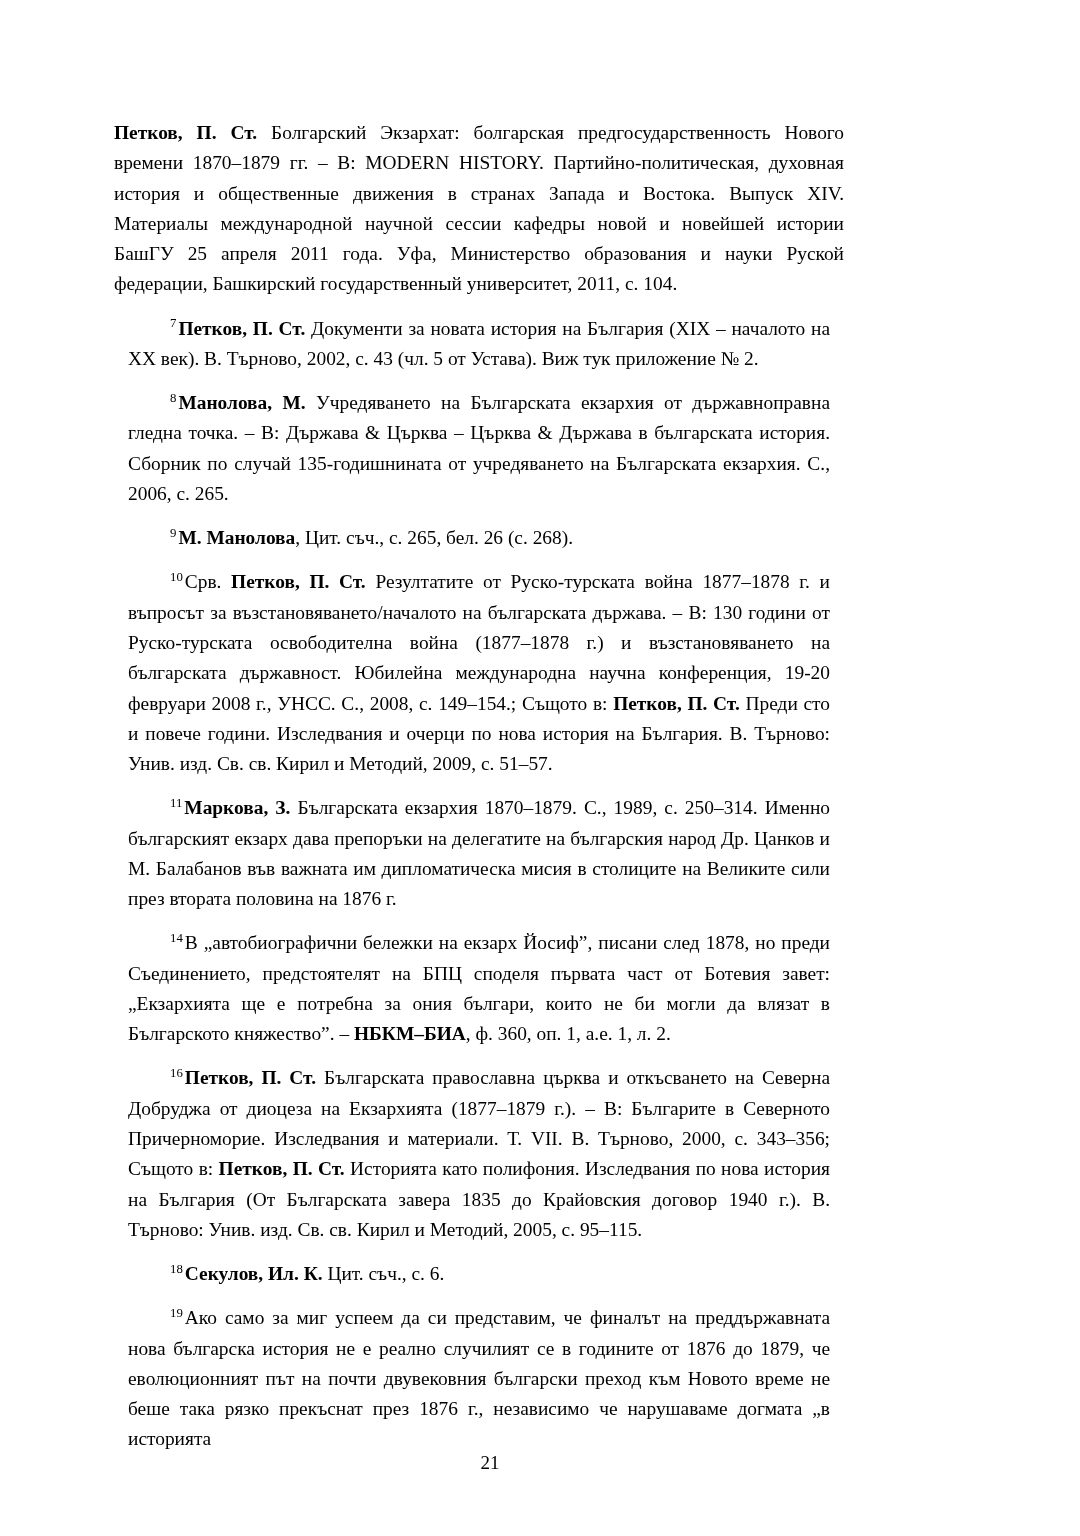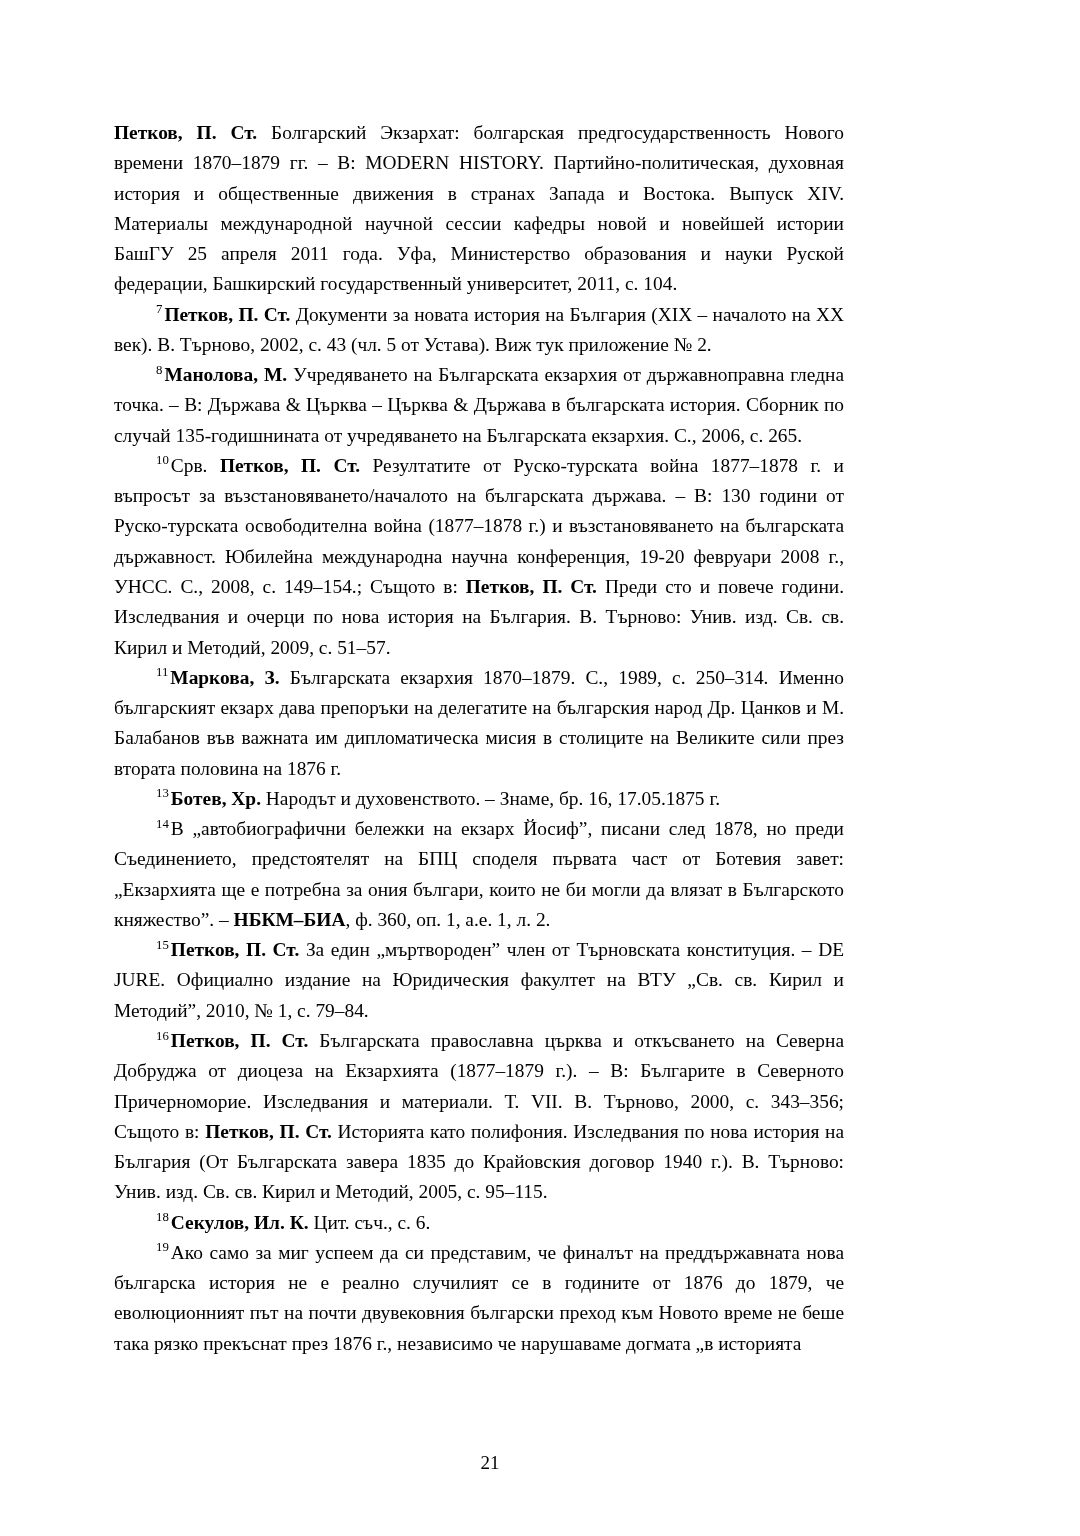--- a/index.html
+++ b/index.html
@@ -21,21 +21,21 @@
     padding: 118px 112px 0 114px;
   }
   .body-text {
     font-size: 19.4px;
     line-height: 1.56;
     text-align: justify;
     text-justify: inter-word;
     hyphens: none;
   }
   p.note {
-    margin: 0;
+    margin: 14px;
     text-indent: 42px;
   }
   p.first {
     margin: 0;
     text-indent: 0;
   }
   .bold {
     font-weight: bold;
   }
   sup.fn {
@@ -56,23 +56,22 @@
   }
 </style>
 </head>
 <body>
 
 <div class="page">
   <div class="body-text" id="notes">
       <p class="note first"><span class="bold">Петков, П. Ст.</span><span> Болгарский Экзархат: болгарская предгосударственность Нового времени 1870–1879 гг. – В: MODERN HISTORY. Партийно-политическая, духовная история и общественные движения в странах Запада и Востока. Выпуск XIV. Материалы международной научной сессии кафедры новой и новейшей истории БашГУ 25 апреля 2011 года. Уфа, Министерство образования и науки Руской федерации, Башкирский государственный университет, 2011, с. 104.</span></p>
       <p class="note"><sup class="fn">7</sup><span class="bold">Петков, П. Ст.</span><span> Документи за новата история на България (XIX – началото на XX век). В. Търново, 2002, с. 43 (чл. 5 от Устава). Виж тук приложение № 2.</span></p>
       <p class="note"><sup class="fn">8</sup><span class="bold">Манолова, М.</span><span> Учредяването на Българската екзархия от държавноправна гледна точка. – В: Държава &amp; Църква – Църква &amp; Държава в българската история. Сборник по случай 135-годишнината от учредяването на Българската екзархия. С., 2006, с. 265.</span></p>
+      <p class="note"><sup class="fn">9</sup><span class="bold">М. Манолова</span><span>, Цит. съч., с. 265, бел. 26 (с. 268).</span></p>
       <p class="note"><sup class="fn">10</sup><span>Срв. </span><span class="bold">Петков, П. Ст.</span><span> Резултатите от Руско-турската война 1877–1878 г. и въпросът за възстановяването/началото на българската държава. – В: 130 години от Руско-турската освободителна война (1877–1878 г.) и възстановяването на българската държавност. Юбилейна международна научна конференция, 19-20 февруари 2008 г., УНСС. С., 2008, с. 149–154.; Същото в: </span><span class="bold">Петков, П. Ст.</span><span>  Преди сто и повече години. Изследвания и очерци по нова история на България. В. Търново: Унив. изд. Св. св. Кирил и Методий, 2009, с. 51–57.</span></p>
       <p class="note"><sup class="fn">11</sup><span class="bold">Маркова, З.</span><span> Българската екзархия 1870–1879. С., 1989, с. 250–314. Именно българският екзарх дава препоръки на делегатите на българския народ Др. Цанков и М. Балабанов във важната им дипломатическа мисия в столиците на Великите сили през втората половина на 1876 г.</span></p>
-      <p class="note"><sup class="fn">13</sup><span class="bold">Ботев, Хр.</span><span> Народът и духовенството. – Знаме, бр. 16, 17.05.1875 г.</span></p>
       <p class="note"><sup class="fn">14</sup><span>В „автобиографични бележки на екзарх Йосиф”, писани след 1878, но преди Съединението, предстоятелят на БПЦ споделя първата част от Ботевия завет: „Екзархията ще е потребна за ония българи, които не би могли да влязат в Българското княжество”. – </span><span class="bold">НБКМ–БИА</span><span>, ф. 360, оп. 1, а.е. 1, л. 2.</span></p>
-      <p class="note"><sup class="fn">15</sup><span class="bold">Петков, П. Ст.</span><span> За един „мъртвороден” член от Търновската конституция. – DE JURE. Официално издание на Юридическия факултет на ВТУ „Св. св. Кирил и Методий”, 2010, № 1, с. 79–84.</span></p>
       <p class="note"><sup class="fn">16</sup><span class="bold">Петков, П. Ст.</span><span>  Българската православна църква и откъсването на Северна Добруджа от диоцеза на Екзархията (1877–1879 г.). – В: Българите в Северното Причерноморие. Изследвания и материали. Т. VII. В. Търново, 2000, с. 343–356; Същото в: </span><span class="bold">Петков, П. Ст.</span><span> Историята като полифония. Изследвания по нова история на България (От Българската завера 1835 до Крайовския договор 1940 г.). В. Търново: Унив. изд. Св. св. Кирил и Методий, 2005, с. 95–115.</span></p>
       <p class="note"><sup class="fn">18</sup><span class="bold">Секулов, Ил. К.</span><span> Цит. съч., с. 6.</span></p>
       <p class="note"><sup class="fn">19</sup><span>Ако само за миг успеем да си представим, че финалът на преддържавната нова българска история не е реално случилият се в годините от 1876 до 1879, че еволюционният път на почти двувековния български преход към Новото време не беше така рязко прекъснат през 1876 г., независимо че нарушаваме догмата „в историята</span></p>
     </div>
   <div class="pagenum">21</div>
 </div>
 
 </body></html>

